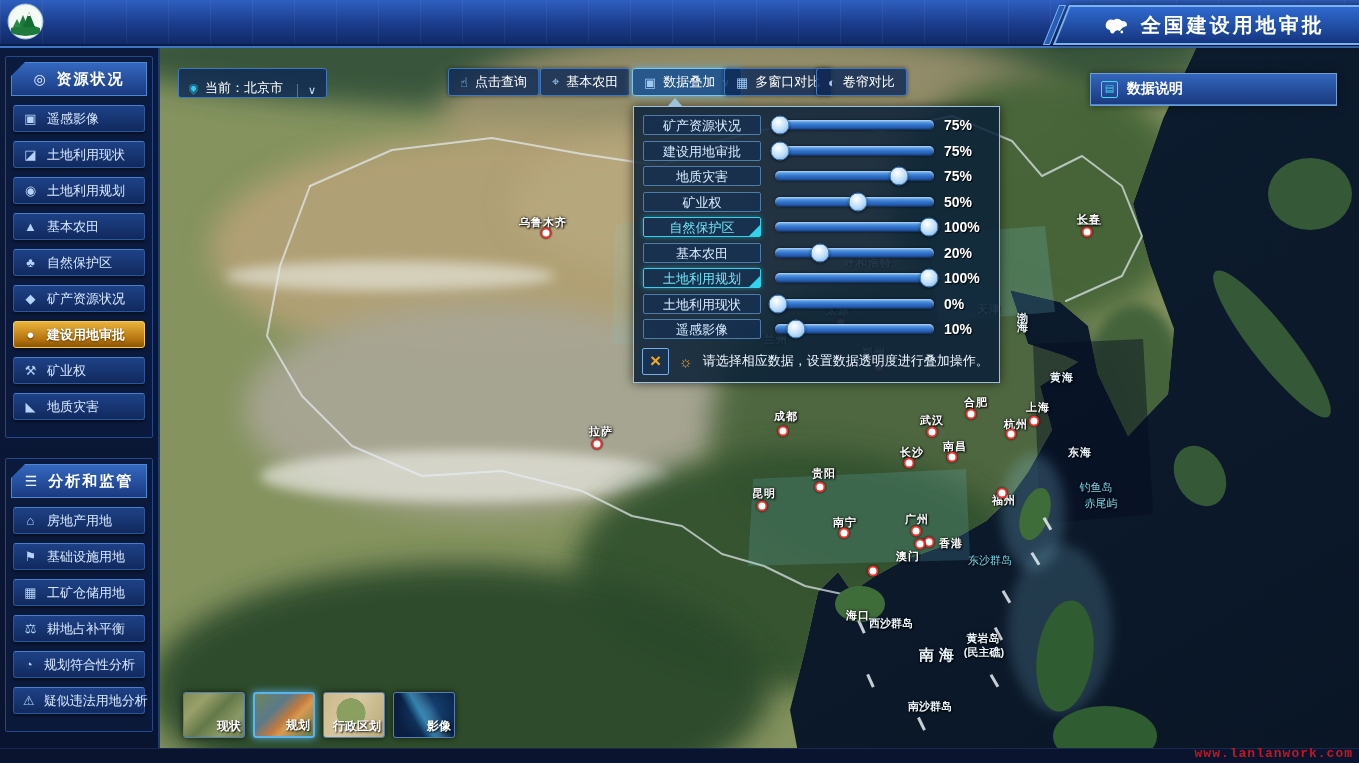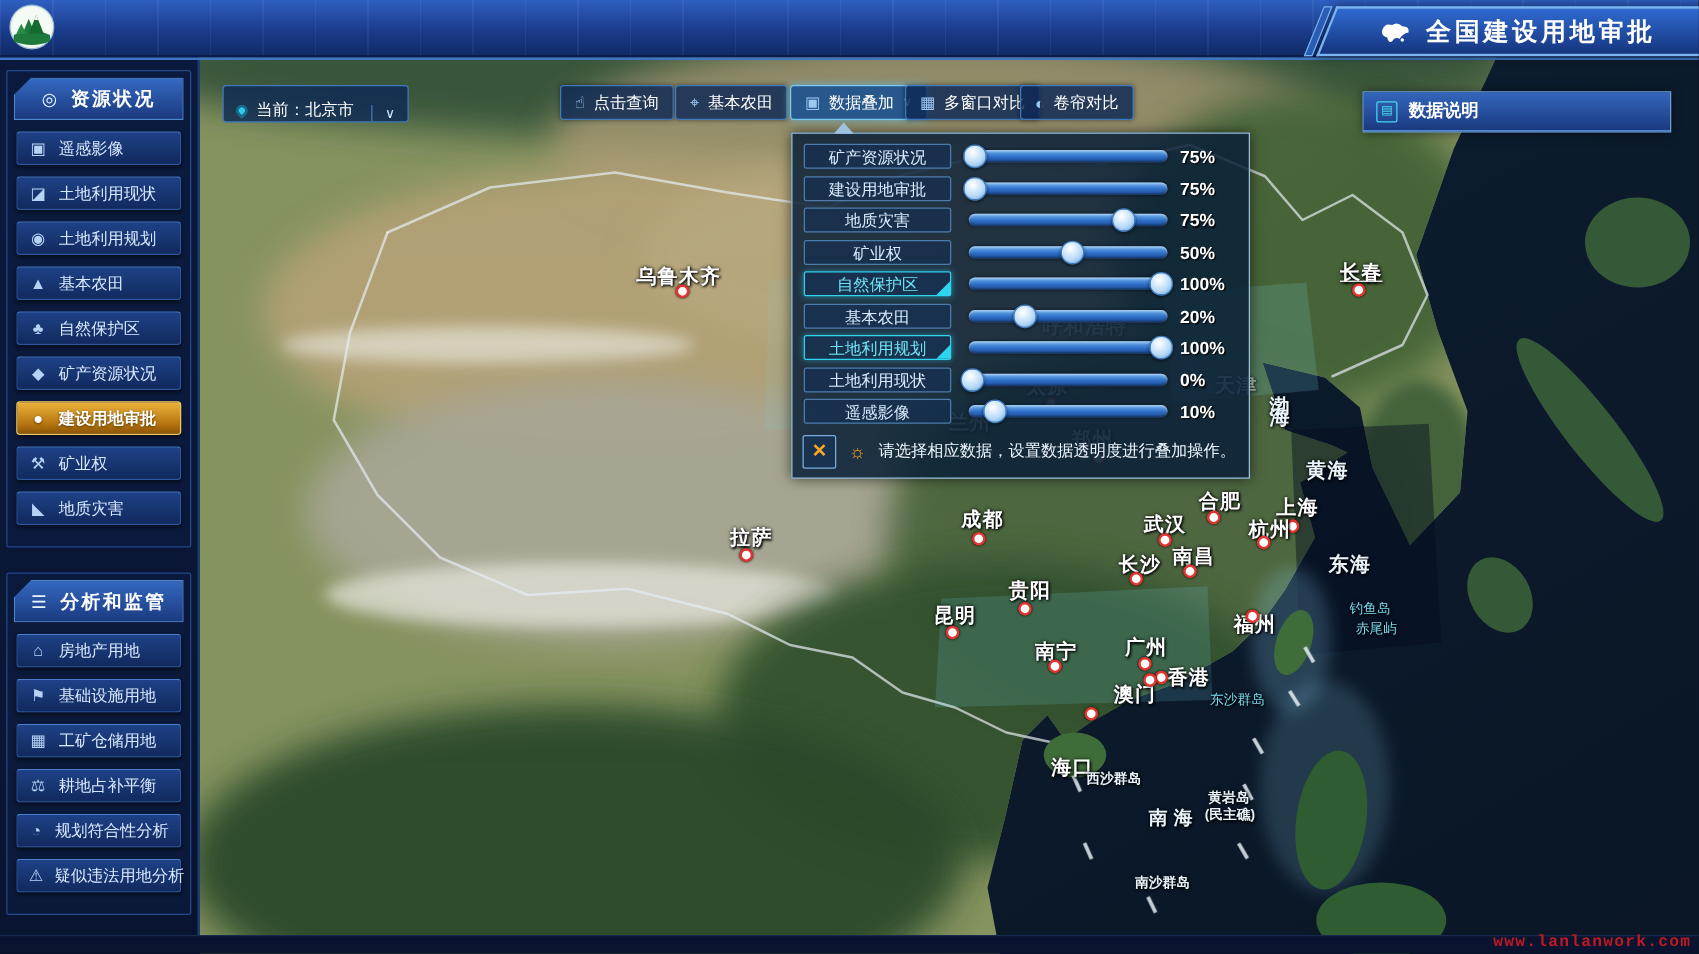--- a/index.html
+++ b/index.html
@@ -38,21 +38,21 @@
     border-radius:3px;color:#d8e8ff;font-size:13px;cursor:pointer;box-shadow:0 2px 3px rgba(0,0,0,.45);white-space:nowrap}
   .side-item .i{width:15px;text-align:center;color:#b6d2f6;font-size:13px}
   .side-item.active{background:linear-gradient(#eab23a,#b5740f 70%,#8a5506);border-color:#f2c75e;
     color:#fff;font-weight:bold;text-shadow:0 1px 2px #5a3a00}
   .side-item.active .i{color:#fff}
 
   
   .map{position:absolute;left:160px;top:44px;right:0;bottom:0;z-index:1;background:#0c1a2c}
   .map svg{position:absolute;left:0;top:0}
   .maplabel{position:absolute;transform:translate(-50%,-50%);z-index:3;white-space:nowrap;
-    color:#fff;font-size:16px;font-weight:bold;letter-spacing:1px;text-shadow:1px 1px 2px #000,0 0 3px #000}
+    color:#fff;font-size:11px;font-weight:bold;letter-spacing:1px;text-shadow:1px 1px 2px #000,0 0 3px #000}
   .maplabel.dim{opacity:.5}
   .maplabel.sea{color:#e9f4fb;font-weight:bold}
   .maplabel.big{font-size:15px;letter-spacing:5px}
   .maplabel.cyan{color:#7adcf0;font-size:11px;font-weight:normal;letter-spacing:0}
   .maplabel.small{font-size:11px;letter-spacing:0}
   .maplabel.vert{writing-mode:vertical-rl;letter-spacing:9px}
   .dot{position:absolute;width:7px;height:7px;border:2px solid #e23430;background:#fff;border-radius:50%;
     transform:translate(-50%,-50%);z-index:3;box-shadow:0 0 2px #000}
 
   
@@ -471,17 +471,31 @@
     </div>
   </div>
 
   <div class="info">
     <div class="info-h">
       <span class="info-ico">▤</span>
       <span>数据说明</span>
     </div>
   </div>
 
+  <div class="thumbs" id="thumbs">
+      <div class="thumb t0">
+        <span class="thumb-label">现状</span>
+      </div>
+      <div class="thumb t1 active">
+        <span class="thumb-label">规划</span>
+      </div>
+      <div class="thumb t2">
+        <span class="thumb-label">行政区划</span>
+      </div>
+      <div class="thumb t3">
+        <span class="thumb-label">影像</span>
+      </div>
+    </div>
 
   <div class="bottombar"></div>
   <div class="watermark">www.lanlanwork.com</div>
 
 </div>
 
 </body></html>

